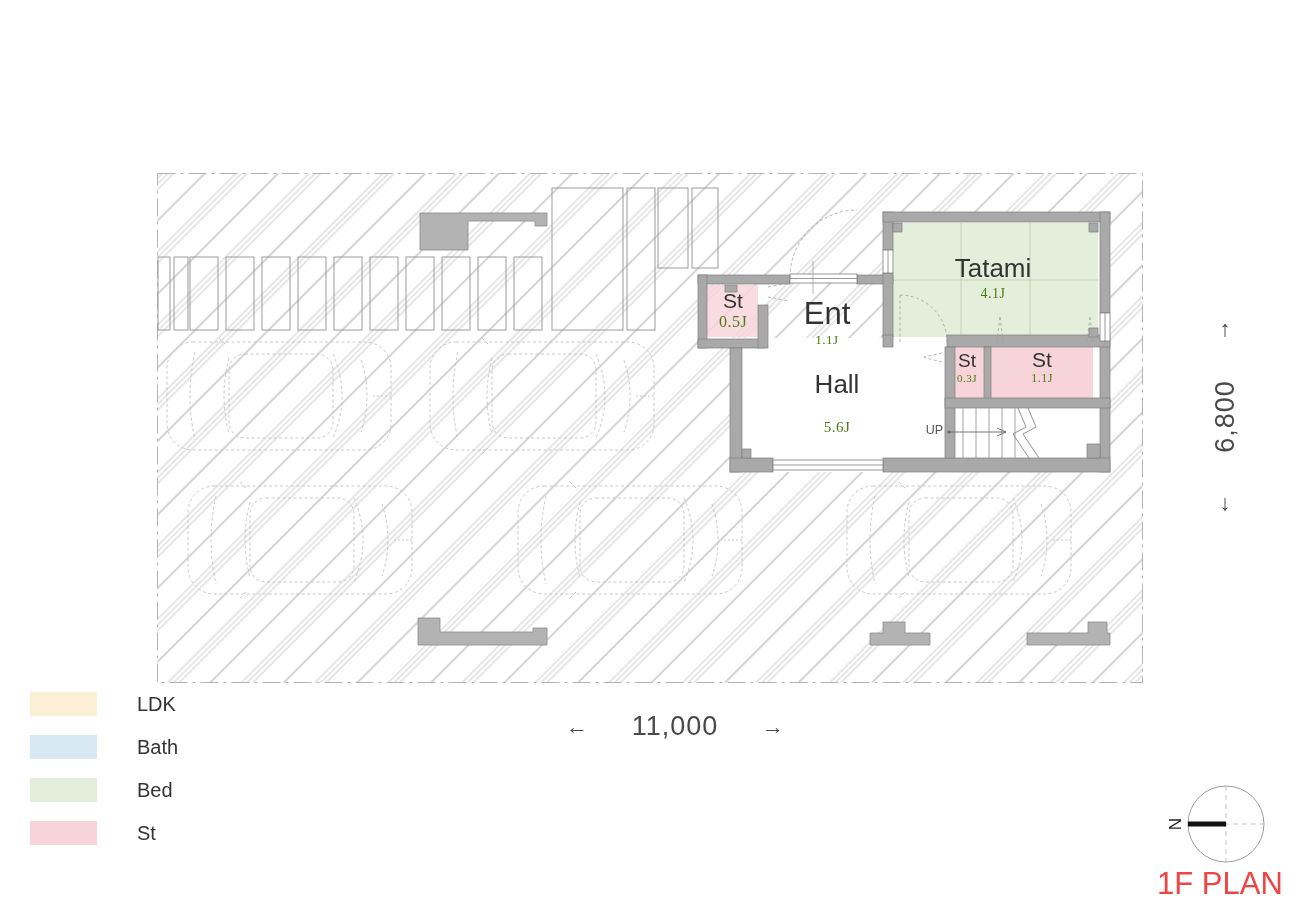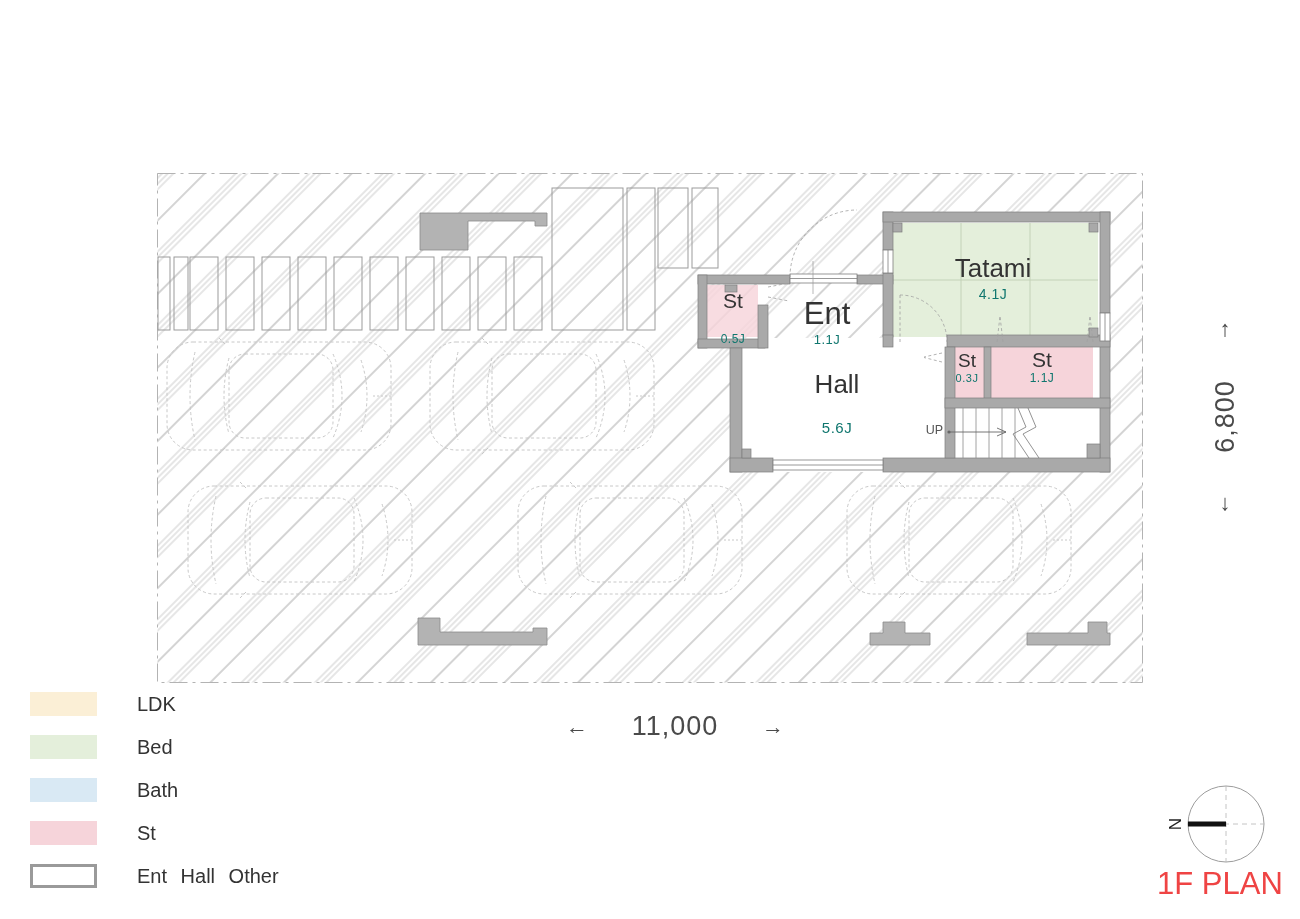--- a/index.html
+++ b/index.html
@@ -4,27 +4,27 @@
 <style>
   html,body{margin:0;padding:0;}
   body{
     width:1300px;height:919px;position:relative;background:#ffffff;
     font-family:"Liberation Sans", sans-serif;color:#3a3a3a;overflow:hidden;
   }
   .abs{position:absolute;}
   
   .room-label{position:absolute;transform:translateX(-50%);text-align:center;color:#333;line-height:1.15;}
   .room-name{display:block;}
-  .room-area{display:block;color:#0f766e;letter-spacing:.5px;}
+  .room-area{display:block;color:#4d7c0f;letter-spacing:.5px;font-family:Liberation Serif, serif;}
   .lbl-tatami .room-name{font-size:26px;}
   .lbl-tatami .room-area{font-size:14px;margin-top:2px;}
   .lbl-ent .room-name{font-size:31px;}
   .lbl-ent .room-area{font-size:13px;margin-top:1px;}
   .lbl-st05 .room-name{font-size:21px;}
-  .lbl-st05 .room-area{font-size:12px;margin-top:20px;}
+  .lbl-st05 .room-area{font-size:16px;}
   .lbl-hall .room-name{font-size:26px;}
   .lbl-hall .room-area{font-size:15px;margin-top:19px;}
   .lbl-st03 .room-name{font-size:19px;}
   .lbl-st03 .room-area{font-size:11px;}
   .lbl-st11 .room-name{font-size:21px;}
   .lbl-st11 .room-area{font-size:12px;}
   .up-label{position:absolute;left:905px;top:423px;width:38px;text-align:right;
     font-size:12.5px;color:#555;}
   
   .dim-w{position:absolute;left:566px;top:711px;width:218px;display:flex;
@@ -219,41 +219,35 @@
 
 <div class="legend">
   <div class="legend-row">
     <svg class="legend-swatch" width="67" height="24">
       <rect width="67" height="24" fill="#fbefd6"></rect>
       </svg>
     <span class="legend-label">LDK</span>
   </div>
   <div class="legend-row">
     <svg class="legend-swatch" width="67" height="24">
+      <rect width="67" height="24" fill="#d9e9f4"></rect>
+      </svg>
+    <span class="legend-label">Bath</span>
+  </div>
+  <div class="legend-row">
+    <svg class="legend-swatch" width="67" height="24">
       <rect width="67" height="24" fill="#e4efdb"></rect>
       </svg>
     <span class="legend-label">Bed</span>
   </div>
   <div class="legend-row">
     <svg class="legend-swatch" width="67" height="24">
-      <rect width="67" height="24" fill="#d9e9f4"></rect>
-      </svg>
-    <span class="legend-label">Bath</span>
-  </div>
-  <div class="legend-row">
-    <svg class="legend-swatch" width="67" height="24">
       <rect width="67" height="24" fill="#f6d4da"></rect>
       </svg>
     <span class="legend-label">St</span>
-  </div>
-  <div class="legend-row">
-    <svg class="legend-swatch bordered" width="67" height="24">
-      <rect x="1.5" y="1.5" width="64" height="21" fill="#ffffff"></rect>
-      </svg>
-    <span class="legend-label wide">Ent Hall Other</span>
   </div>
 </div>
 
 <svg class="compass" width="110" height="96" viewBox="0 0 110 96">
   <circle cx="62" cy="48" r="38" fill="none" stroke="#9c9c9c" stroke-width="1"></circle>
   <line x1="62" y1="10" x2="62" y2="86" stroke="#b5b5b5" stroke-width="0.8" stroke-dasharray="5 4"></line>
   <line x1="24" y1="48" x2="100" y2="48" stroke="#b5b5b5" stroke-width="0.8" stroke-dasharray="5 4"></line>
   <line x1="24" y1="48" x2="62" y2="48" stroke="#111" stroke-width="5"></line>
   <text x="12" y="53" font-size="17" fill="#222" transform="rotate(-90 12 48)" text-anchor="middle">N</text>
 </svg>

